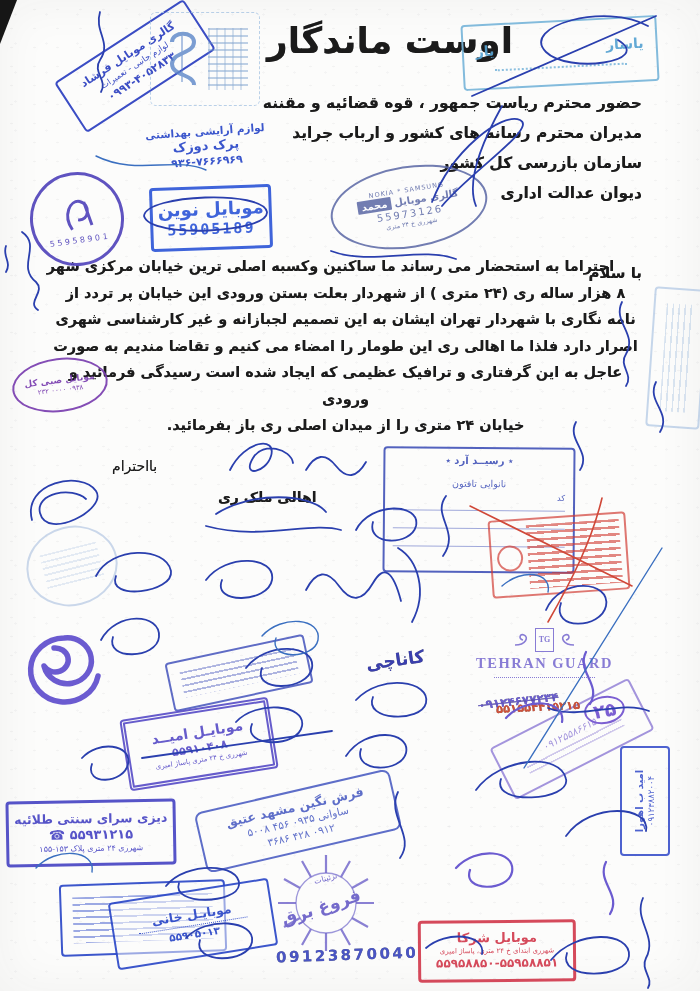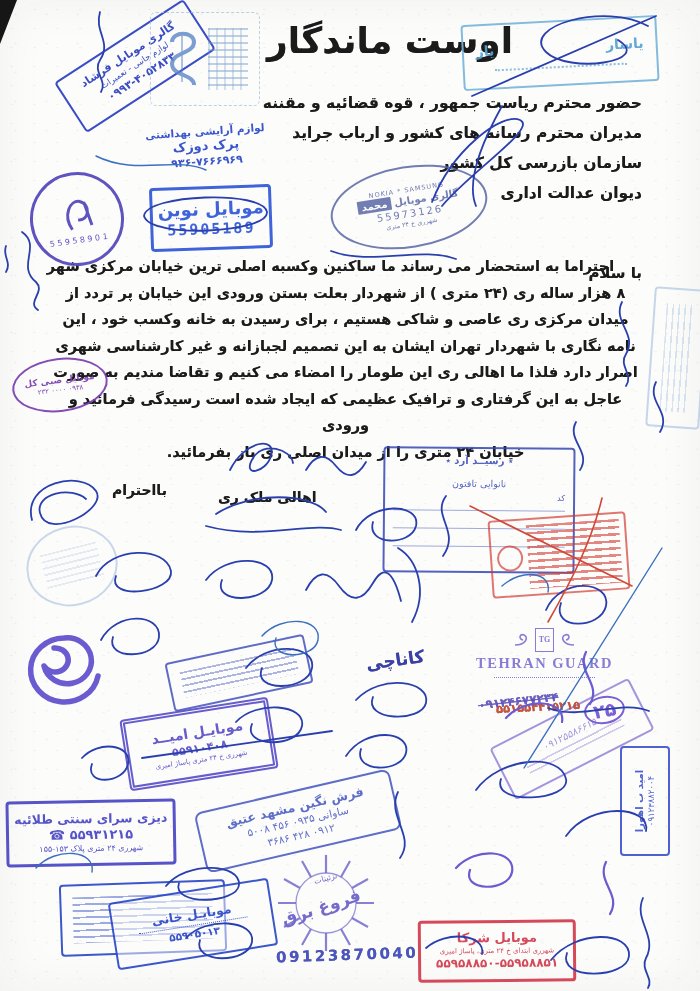--- a/index.html
+++ b/index.html
@@ -12,21 +12,21 @@
     background-size:23px 19px, 31px 29px;
     box-shadow:inset 0 0 50px rgba(40,40,40,.05);
     font-family:"DejaVu Sans", sans-serif;color:#1b1b1b;
   }
   .txt{position:absolute;direction:rtl;text-shadow:0 0 .4px rgba(0,0,0,.55);}
   #doc-title{left:230px;top:20px;width:320px;text-align:center;font-size:36px;font-weight:bold;letter-spacing:1px;}
   #recipients{right:58px;top:88px;text-align:right;font-size:15.5px;font-weight:bold;line-height:30px;}
   #salam{right:58px;top:216px;font-size:15px;font-weight:bold;margin-top:48px;}
   #body-block{right:55px;top:253px;left:46px;text-align:center;font-size:14.5px;font-weight:600;line-height:26.5px;}
   #body-block .indent{padding-right:30px;}
-  #closing-respect{left:112px;top:458px;font-size:14px;font-weight:bold;margin-top:24px;}
+  #closing-respect{left:112px;top:458px;font-size:14px;font-weight:normal;}
   #closing-signoff{left:218px;top:489px;font-size:14px;font-weight:bold;}
 
   #corner-fold{position:absolute;left:0;top:0;width:17px;height:44px;background:#161616;
     clip-path:polygon(0 0,100% 0,0 100%);}
 
   .stamp{position:absolute;display:flex;flex-direction:column;align-items:center;justify-content:center;
     text-align:center;direction:rtl;line-height:1.3;opacity:.92;border-radius:4px;}
   .pat-lines{background:repeating-linear-gradient(to bottom, currentColor 0 1.8px, transparent 1.8px 6.5px);opacity:.5;}
   .pat-cols{background:repeating-linear-gradient(to right, currentColor 0 1.5px, transparent 1.5px 6px);opacity:.5;}
 
@@ -158,21 +158,20 @@
     <div>حضور محترم ریاست جمهور ، قوه قضائیه و مقننه</div>
     <div>مدیران محترم رسانه های کشور و ارباب جراید</div>
     <div>سازمان بازرسی کل کشور</div>
     <div>دیوان عدالت اداری</div>
   </div>
   <div id="salam" class="txt">با سلام</div>
 
   <div id="body-block" class="txt">
     <div class="indent">احتراما به استحضار می رساند ما ساکنین وکسبه اصلی ترین خیابان مرکزی شهر</div>
     <div>۸ هزار ساله ری (۲۴ متری ) از شهردار بعلت بستن ورودی این خیابان پر تردد از</div>
-    <div>میدان مرکزی ری عاصی و شاکی هستیم ، برای رسیدن به خانه وکسب خود ، این</div>
     <div>نامه نگاری با شهردار تهران ایشان به این تصمیم لجبازانه و غیر کارشناسی شهری</div>
     <div>اصرار دارد فلذا ما اهالی ری این طومار را امضاء می کنیم و تقاضا مندیم به صورت</div>
     <div>عاجل به این گرفتاری و ترافیک عظیمی که ایجاد شده است رسیدگی فرمائید و ورودی</div>
     <div>خیابان ۲۴ متری را از میدان اصلی ری باز بفرمائید.</div>
   </div>
 
   <div id="closing-respect" class="txt">بااحترام</div>
   <div id="closing-signoff" class="txt">اهالی ملک ری</div>
 
   <div class="stamp" id="s-farshad">

